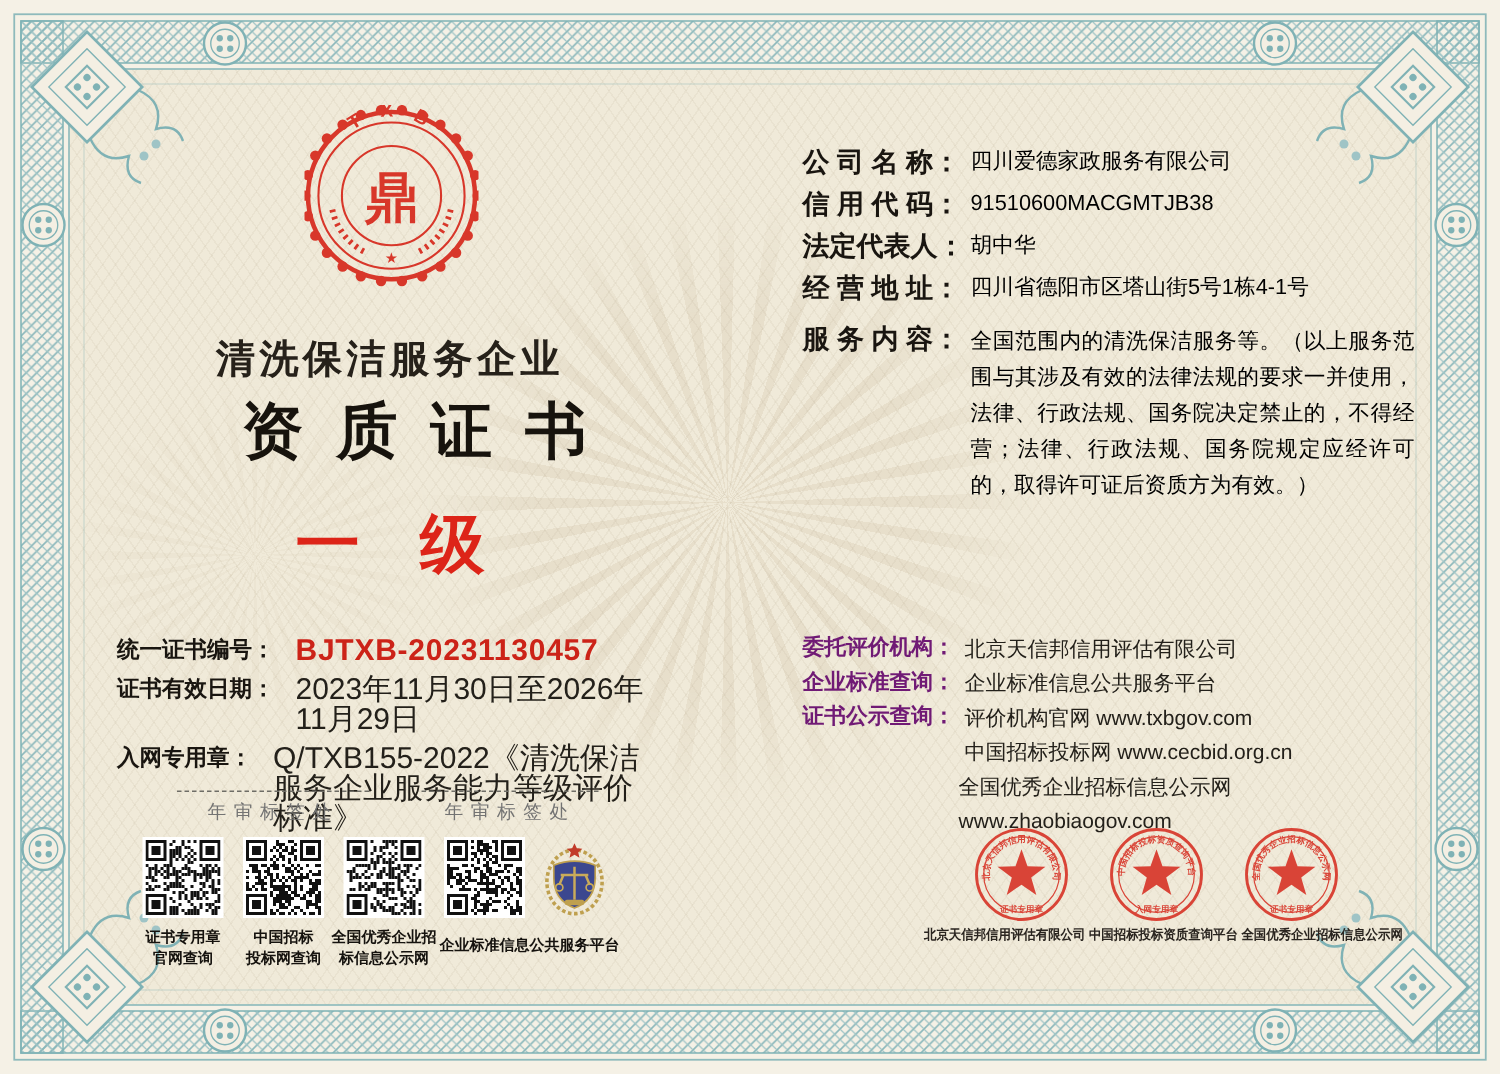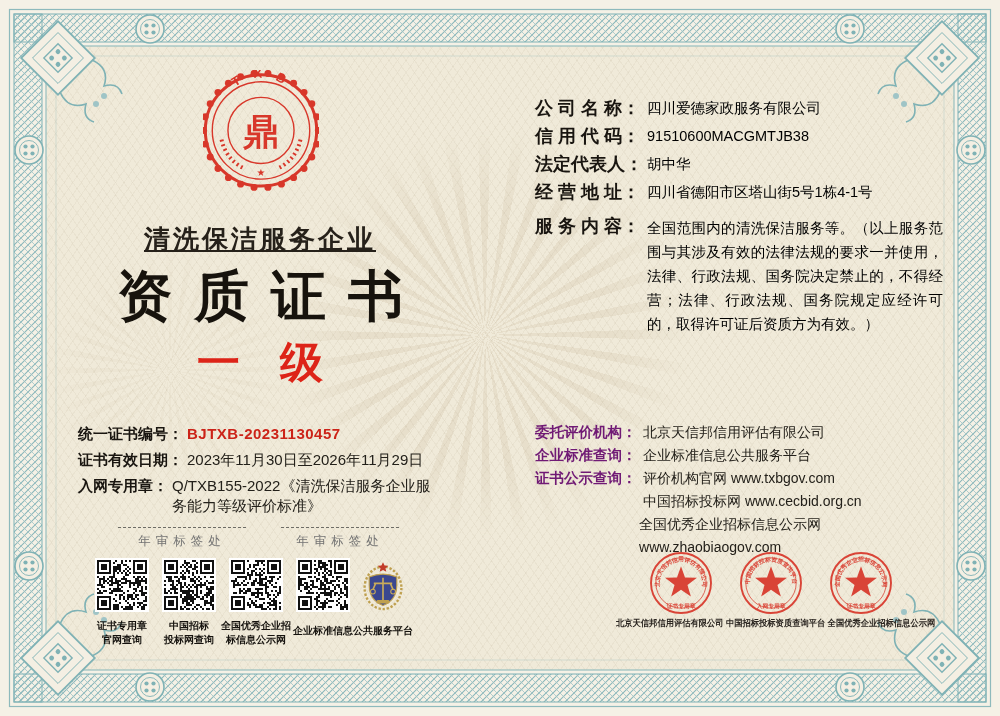--- a/index.html
+++ b/index.html
@@ -27,30 +27,30 @@
   .border-svg{position:absolute;left:0;top:0;z-index:3;pointer-events:none;}
   .content{position:absolute;left:0;top:0;width:100%;height:100%;z-index:4;}
 
   .record{position:absolute;top:64px;left:595px;width:340px;text-align:right;
     font-size:14.5px;font-weight:bold;color:#1c1711;letter-spacing:.5px;}
   .record .val{color:#c8211b;margin-left:5px;}
 
   .logo{position:absolute;left:203px;top:70px;}
 
   .title-cat{position:absolute;left:100px;top:222px;width:320px;text-align:center;
-    font-size:26px;font-weight:600;color:#26211a;letter-spacing:3px;text-decoration:underline;}
-  .title-name{position:absolute;left:90px;top:260px;width:340px;text-align:center;
-    font-size:55px;font-weight:800;color:#17130d;letter-spacing:22px;text-indent:22px;}
+    font-size:26px;font-weight:600;color:#26211a;letter-spacing:3px;}
+  .title-name{position:absolute;left:73px;top:260px;width:340px;text-align:right;
+    font-size:41px;font-weight:800;color:#17130d;letter-spacing:22px;text-indent:22px;}
   .title-grade{position:absolute;left:90px;top:334px;width:340px;text-align:center;
     font-size:43px;font-weight:800;color:#dd2418;letter-spacing:40px;text-indent:40px;}
 
   .cert-block{position:absolute;left:78px;top:424px;width:360px;}
   .cert-row{display:flex;margin-bottom:6px;line-height:20px;}
   .cert-row .lab{font-weight:bold;font-size:15px;white-space:nowrap;color:#191510;}
-  .cert-row .val{font-size:15px;color:#23201a;margin-left:4px;width:268px;}
+  .cert-row .val{font-size:20px;color:#23201a;margin-left:14px;width:268px;}
   .cert-row .val.red{color:#cc2318;font-weight:bold;letter-spacing:.5px;}
 
   .annual{position:absolute;border-top:1.5px dashed #6e6d66;padding-top:5px;text-align:center;
     color:#737373;font-size:12.5px;letter-spacing:5px;}
   .annual.a1{left:118px;top:527px;width:128px;}
   .annual.a2{left:281px;top:527px;width:118px;}
 
   .qr-row{position:absolute;left:93px;top:558px;display:flex;}
   .qr-item{width:58px;margin-right:9px;display:flex;flex-direction:column;align-items:center;}
   .qr-box{width:54px;height:54px;background:#fff;padding:2px;}

